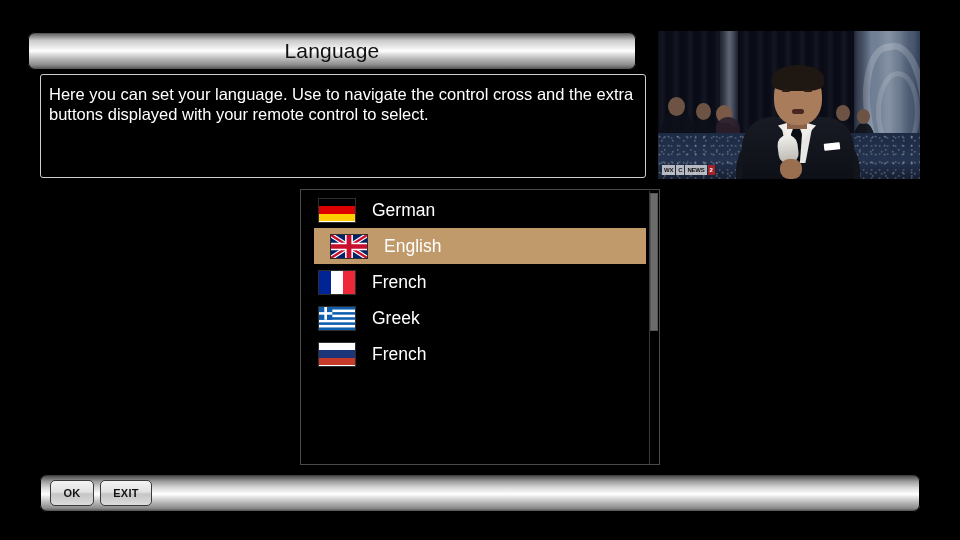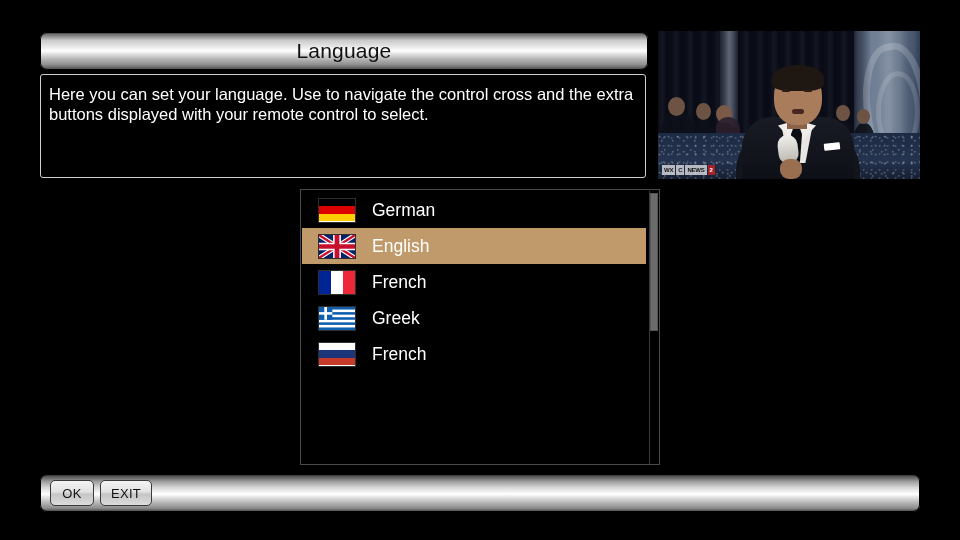--- a/index.html
+++ b/index.html
@@ -19,21 +19,21 @@
     position: absolute;
     left: 0; top: 0;
     width: 960px;
     height: 540px;
     background: #000000;
   }
 
   
   #title-bar {
     position: absolute;
-    left: 40px;
+    left: 28px;
     top: 32px;
     width: 608px;
     height: 38px;
     border-radius: 7px;
     background: linear-gradient(to bottom,
         #2a2a2a 0%,
         #6e6e6e 6%,
         #c9c9c9 22%,
         #f2f2f2 44%,
         #ffffff 50%,
@@ -286,20 +286,21 @@
   .lang-row {
     position: relative;
     height: 36px;
     display: flex;
     align-items: center;
     padding-left: 16px;
     box-sizing: border-box;
   }
   .lang-row.selected {
     background: #c19a6b;
+    margin-left: 12px;
   }
   .lang-label {
     margin-left: 16px;
     font-size: 17.5px;
     color: #ffffff;
     font-family: "Liberation Sans", sans-serif;
   }
   .lang-row.selected .lang-label {
     color: #ffffff;
   }
@@ -369,22 +370,22 @@
     height: 26px;
     border-radius: 5px;
     border: 1px solid #3b3b3b;
     background: linear-gradient(to bottom, #f3f3f3 0%, #e2e2e2 45%, #c6c6c6 55%, #dcdcdc 100%);
     display: flex;
     align-items: center;
     justify-content: center;
     box-sizing: border-box;
   }
   .nav-button span {
-    font-size: 13px;
-    font-weight: normal;
+    font-size: 11px;
+    font-weight: bold;
     color: #141414;
     font-family: "Liberation Sans", sans-serif;
     letter-spacing: 0.3px;
   }
   #ok-button { left: 10px; width: 44px; }
   #exit-button { left: 60px; width: 52px; }
 </style>
 </head>
 <body>
 

